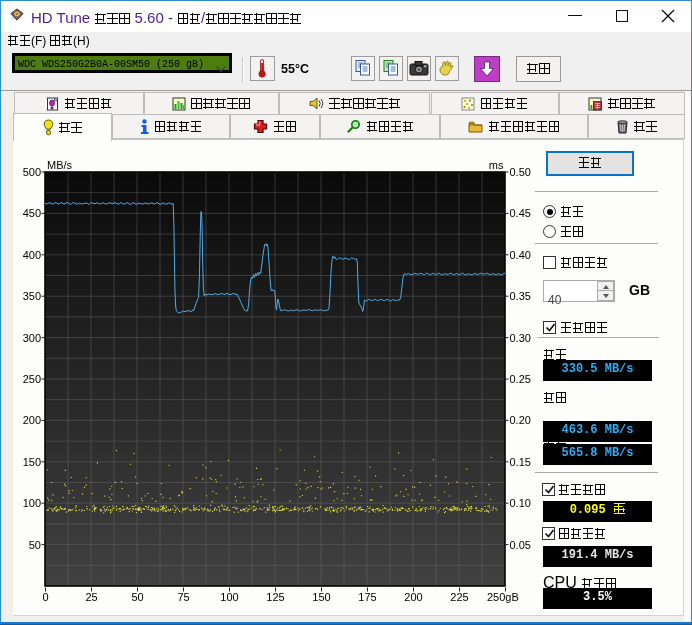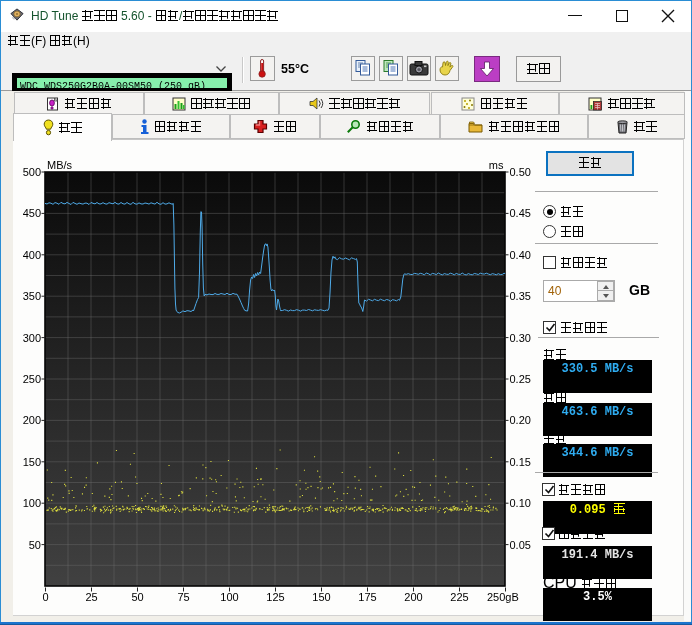--- a/index.html
+++ b/index.html
@@ -5,21 +5,21 @@
 body{font-family:"Liberation Sans",sans-serif;background:#f0f0f0;position:relative}
 .abs{position:absolute}
 
 i.k{display:inline-block;width:10.5px;height:10.6px;margin:0 .75px;vertical-align:-1px}
 i.p1{background:linear-gradient(#000 0 0) 0 0/100% 1px,linear-gradient(#000 0 0) 0 48%/100% 1px,linear-gradient(#000 0 0) 0 100%/100% 1px,linear-gradient(#000 0 0) 48% 0/1px 100%;background-repeat:no-repeat}
 i.p2{background:linear-gradient(#000 0 0) 0 8%/100% 1px,linear-gradient(#000 0 0) 0 55%/70% 1px,linear-gradient(#000 0 0) 0 95%/100% 1px,linear-gradient(#000 0 0) 22% 0/1px 100%,linear-gradient(#000 0 0) 78% 30%/1px 70%;background-repeat:no-repeat}
 i.p3{box-shadow:inset 0 0 0 1px #000;background:linear-gradient(#000 0 0) 0 50%/100% 1px,linear-gradient(#000 0 0) 50% 0/1px 100%;background-repeat:no-repeat}
 i.ky{width:11px;height:11px;vertical-align:-1.5px}
 i.y3{background:linear-gradient(#ff0 0 0) 0 0/100% 1.4px,linear-gradient(#ff0 0 0) 0 31%/80% 1.3px,linear-gradient(#ff0 0 0) 0 62%/100% 1.3px,linear-gradient(#ff0 0 0) 0 100%/100% 1.4px,linear-gradient(#ff0 0 0) 46% 0/1.4px 100%,linear-gradient(#ff0 0 0) 0 78%/1.4px 40%,linear-gradient(#ff0 0 0) 100% 78%/1.4px 40%;background-repeat:no-repeat}
 .sep{position:absolute;left:535px;width:123px;height:1px;background:#a9a9a9}
-.box{position:absolute;left:543px;width:109px;height:33px;background:#000;color:#2fadf2;font:bold 12px "Liberation Mono",monospace;text-align:center;line-height:19px;letter-spacing:0}
+.box{position:absolute;left:543px;width:109px;height:21px;background:#000;color:#2fadf2;font:bold 12px "Liberation Mono",monospace;text-align:center;line-height:19px;letter-spacing:0}
 .lbl{position:absolute;left:543px;font-size:16px;color:#000}
 .ck{position:absolute;width:13px;height:13px;border:1px solid #333;background:#fff}
 .rd{position:absolute;width:13px;height:13px;border:1px solid #333;border-radius:50%;background:#fff}
 .tb1{position:absolute;top:92px;height:22px;background:#f4f3f1;border:1px solid #bdbdbd;border-bottom:none}
 .tb2{position:absolute;top:114px;height:25px;background:#f4f3f1;border:1px solid #bdbdbd}
 .tbc{display:flex;align-items:center;justify-content:center;height:100%;font-size:12px;gap:5px}
 .btn{position:absolute;width:24.5px;height:24.5px;top:56px;background:#f3f2f0;border:1px solid #9b9b9b;display:flex;align-items:center;justify-content:center}
 </style></head><body>
 
 <div class="abs" style="left:0;top:0;width:692px;height:1px;background:#2a8dd4"></div>
@@ -27,32 +27,32 @@
 <div class="abs" style="right:0;top:0;width:1px;height:625px;background:#2a8dd4"></div>
 <div class="abs" style="left:0;top:621.5px;width:692px;height:2.5px;background:#1b74ce"></div>
 <div class="abs" style="left:0;top:623.6px;width:692px;height:1.4px;background:#155a9e"></div>
 <div class="abs" style="left:1px;top:1px;width:690px;height:31px;background:#fff"></div>
 <svg class="abs" style="left:9.5px;top:7.5px" width="14" height="14" viewBox="0 0 15 15">
 <polygon points="7.5,1 14,6 7.5,13 1,6" fill="#6a6a72" stroke="#2a2a30" stroke-width="1"></polygon>
 <ellipse cx="7.5" cy="6.4" rx="3.4" ry="3.1" fill="#e0b060" stroke="#7a5a20" stroke-width=".7"></ellipse>
 <circle cx="7.5" cy="6.4" r="1" fill="#8a6a30"></circle>
 <polygon points="3,9 6,11.4 4.2,12.6 2,10.4" fill="#c8c8cc"></polygon>
 </svg>
-<div class="abs" style="left:31px;top:9px;font-size:12px;color:#14532d">HD Tune <i class="k p2"></i><i class="k p1"></i><i class="k p3"></i> 5.60 - <i class="k p3"></i><i class="k p2"></i>/<i class="k p2"></i><i class="k p3"></i><i class="k p1"></i><i class="k p2"></i><i class="k p2"></i><i class="k p3"></i><i class="k p1"></i><i class="k p2"></i></div>
+<div class="abs" style="left:31px;top:9px;font-size:15px;color:#4c1d95">HD Tune <i class="k p2"></i><i class="k p1"></i><i class="k p3"></i> 5.60 - <i class="k p3"></i><i class="k p2"></i>/<i class="k p2"></i><i class="k p3"></i><i class="k p1"></i><i class="k p2"></i><i class="k p2"></i><i class="k p3"></i><i class="k p1"></i><i class="k p2"></i></div>
 <div class="abs" style="left:568px;top:15px;width:14px;height:1.4px;background:#111"></div>
 <div class="abs" style="left:616px;top:10px;width:11.5px;height:11.5px;border:1.3px solid #111"></div>
 <svg class="abs" style="left:661px;top:9px" width="14" height="14" viewBox="0 0 14 14">
 <path d="M1 1L13 13M13 1L1 13" stroke="#111" stroke-width="1.4"></path>
   </svg>
 <div class="abs" style="left:1px;top:32px;width:690px;height:22px;background:#f0f0f0"></div>
 <div class="abs" style="left:7px;top:33.5px;font-size:12px"><i class="k p2"></i><i class="k p1"></i>(F)</div>
 <div class="abs" style="left:49px;top:33.5px;font-size:12px"><i class="k p3"></i><i class="k p2"></i>(H)</div>
 <div class="abs" style="left:1px;top:54px;width:690px;height:36px;background:#f0f0f0"></div>
 <div class="abs" style="left:1px;top:90px;width:690px;height:1px;background:#9a9a9a"></div>
-<div class="abs" style="left:12px;top:73px;width:220px;height:20px;background:#86efac;border:5px solid #000000;font:10px 'Liberation Mono',monospace;line-height:18px;padding-left:3px;white-space:nowrap;overflow:hidden"><span style="display:inline-block;width:198px;overflow:hidden">WDC WDS250G2B0A-00SM50 (250 gB)</span></div>
+<div class="abs" style="left:12px;top:53px;width:220px;height:20px;background:#4d7c0f;border:3px solid #000000;font:10px 'Liberation Mono',monospace;line-height:18px;padding-left:3px;white-space:nowrap;overflow:hidden"><span style="display:inline-block;width:198px;overflow:hidden">WDC WDS250G2B0A-00SM50 (250 gB)</span></div>
 <svg class="abs" style="left:215px;top:65px" width="12" height="8" viewBox="0 0 12 8">
     <path d="M1.5 1.5L6 6l4.5-4.5" fill="none" stroke="#444" stroke-width="1.3"></path>
   </svg>
 <div class="abs" style="left:242px;top:57px;width:1px;height:26px;background:#c9c9c9"></div>
 <div class="abs" style="left:243px;top:57px;width:1px;height:26px;background:#fff"></div>
 <div class="btn" style="left:250px">
     <svg width="12" height="20" viewBox="0 0 12 20">
 <rect x="4.6" y="1.5" width="3" height="13" rx="1.5" fill="#fff" stroke="#8a2020" stroke-width="1"></rect>
 <rect x="5.2" y="5" width="1.8" height="10" fill="#cc1111"></rect>
 <circle cx="6.1" cy="16" r="3.2" fill="#cc1111" stroke="#8a2020" stroke-width=".8"></circle>
@@ -265,43 +265,43 @@
 <div class="sep" style="top:191px"></div>
 <div class="rd" style="left:543px;top:205px"></div>
 <div class="abs" style="left:546.5px;top:208.5px;width:6px;height:6px;border-radius:50%;background:#000"></div>
 <div class="abs" style="left:560px;top:205px;font-size:12px"><i class="k p2"></i><i class="k p1"></i></div>
 <div class="rd" style="left:543px;top:225px"></div>
 <div class="abs" style="left:560px;top:225px;font-size:12px"><i class="k p1"></i><i class="k p3"></i></div>
 <div class="sep" style="top:243px"></div>
 <div class="ck" style="left:543px;top:256px"></div>
 <div class="abs" style="left:560px;top:256px;font-size:12px"><i class="k p2"></i><i class="k p3"></i><i class="k p1"></i><i class="k p2"></i></div>
 <div class="abs" style="left:543px;top:280px;width:72px;height:22px;background:#fff;border:1px solid #aaa"></div>
-<div class="abs" style="left:548px;top:284px;font-size:12px;color:#a16207">40</div>
+<div class="abs" style="left:548px;top:293px;font-size:12px;color:#404040">40</div>
 <div class="abs" style="left:597px;top:281px;width:17px;height:20px">
 <div style="height:10px;background:#f0f0f0;border:1px solid #ababab;position:relative">
       <i style="position:absolute;left:4.5px;top:2.5px;border:3.5px solid transparent;border-bottom:4px solid #555;border-top:none"></i>
     </div>
 <div style="height:10px;background:#f0f0f0;border:1px solid #ababab;border-top:none;position:relative">
       <i style="position:absolute;left:4.5px;top:3px;border:3.5px solid transparent;border-top:4px solid #555;border-bottom:none"></i>
     </div>
   </div>
 <div class="abs" style="left:629px;top:282px;font-size:14px;font-weight:bold">GB</div>
 <div class="ck" style="left:543px;top:321px">
     <svg width="11" height="11" viewBox="0 0 11 11" style="position:absolute;left:1px;top:0px">
       <path d="M1.5 5.5l3 3 5-6.5" fill="none" stroke="#111" stroke-width="1.6"></path>
     </svg>
   </div>
 <div class="abs" style="left:560px;top:321px;font-size:12px"><i class="k p1"></i><i class="k p2"></i><i class="k p3"></i><i class="k p1"></i></div>
 <div class="sep" style="top:336.5px;left:538px;width:121px"></div>
 <div class="lbl" style="top:345px"><i class="k p2"></i><i class="k p1"></i></div>
 <div class="box" style="top:360px">330.5 MB/s</div>
 <div class="lbl" style="top:388px"><i class="k p2"></i><i class="k p3"></i></div>
-<div class="box" style="top:403px">463.6 MB/s</div>
+<div class="box" style="top:421px">463.6 MB/s</div>
 <div class="lbl" style="top:429px"><i class="k p1"></i><i class="k p2"></i></div>
-<div class="box" style="top:443.5px">344.6 MB/s</div>
+<div class="box" style="top:443.5px">565.8 MB/s</div>
 <div class="sep" style="top:472px"></div>
 <div class="ck" style="left:542px;top:483px">
     <svg width="11" height="11" viewBox="0 0 11 11" style="position:absolute;left:1px;top:0px">
       <path d="M1.5 5.5l3 3 5-6.5" fill="none" stroke="#111" stroke-width="1.6"></path>
     </svg>
   </div>
 <div class="abs" style="left:558px;top:483px;font-size:12px"><i class="k p2"></i><i class="k p1"></i><i class="k p2"></i><i class="k p3"></i></div>
 <div class="box" style="top:500.5px;color:#ffff00">0.095 <i class="k ky y3"></i></div>
 <div class="ck" style="left:542px;top:527px">
     <svg width="11" height="11" viewBox="0 0 11 11" style="position:absolute;left:1px;top:0px">

